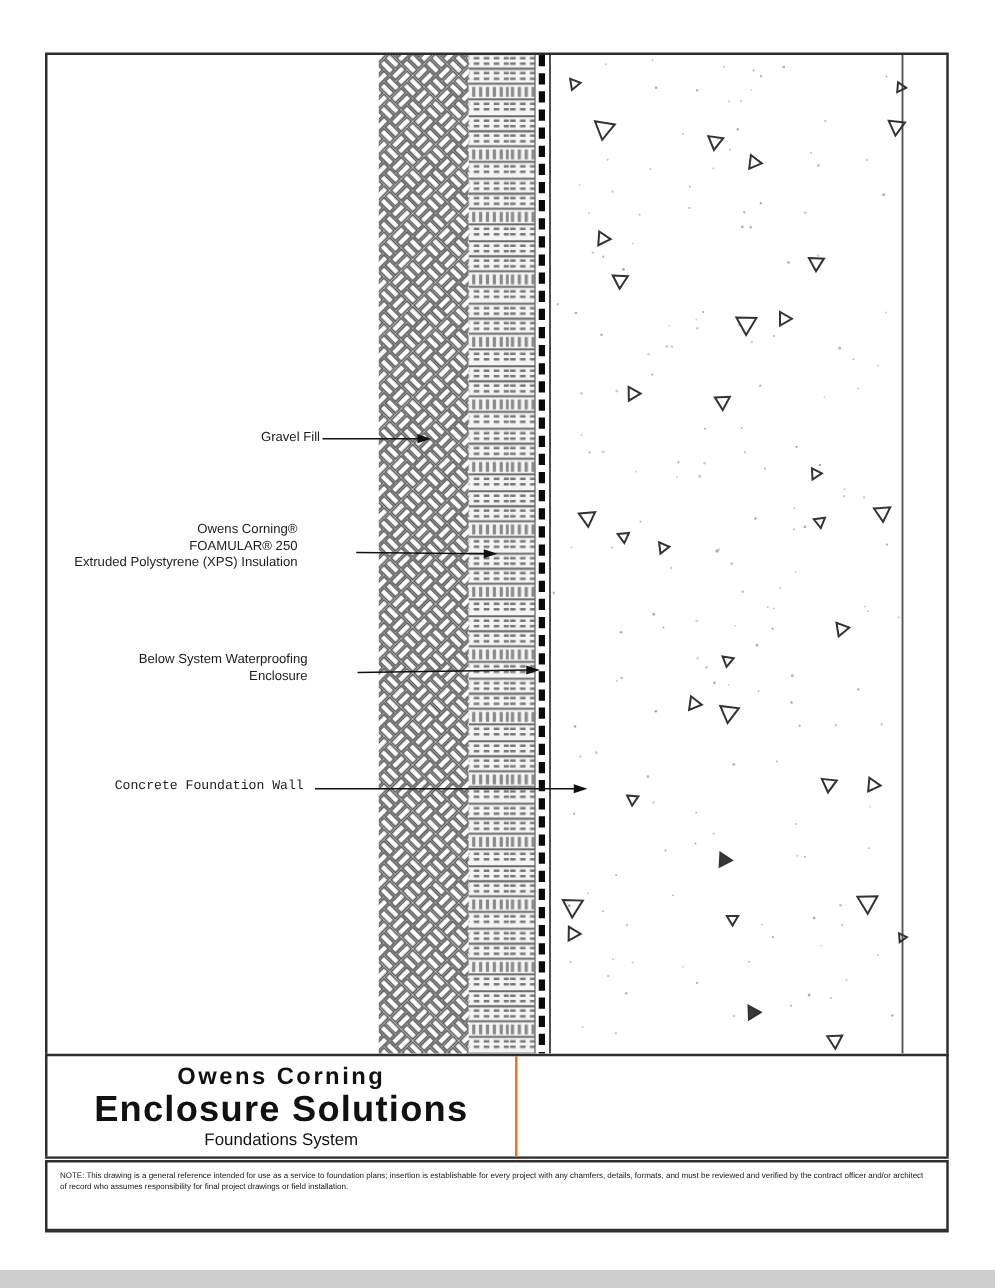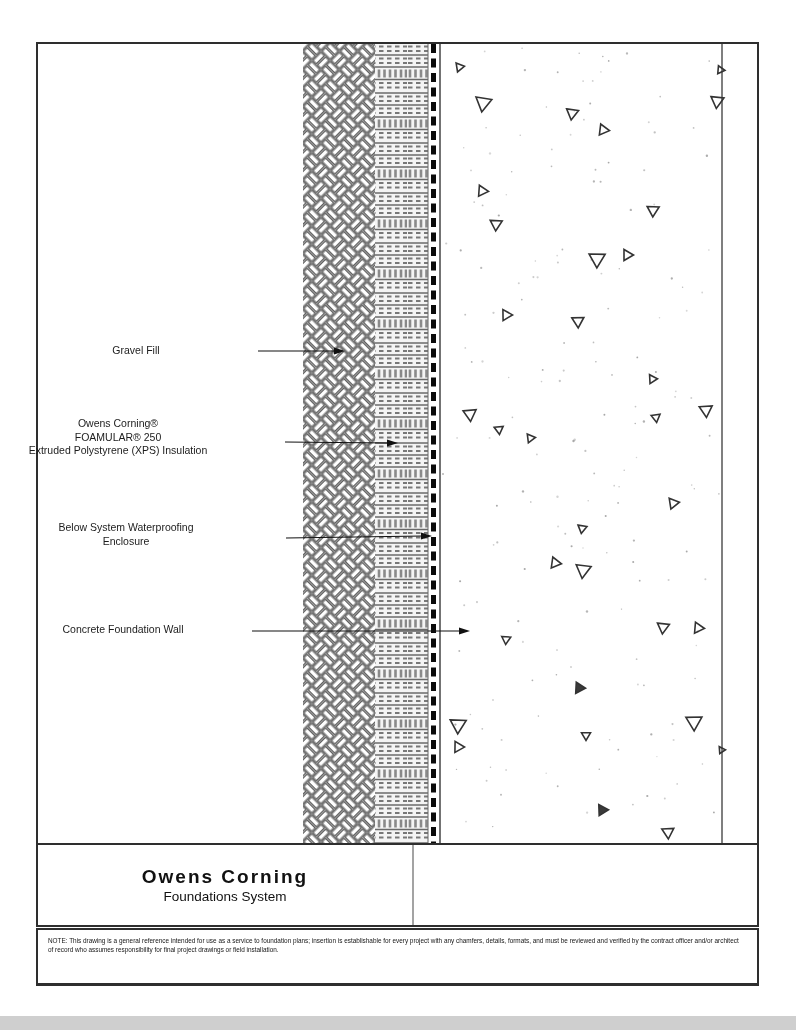--- a/index.html
+++ b/index.html
@@ -1,22 +1,22 @@
 <!DOCTYPE html>
 <html><head>
 <meta charset="utf-8">
 <style>
   html,body{margin:0;padding:0;background:#ffffff;}
   .sheet{position:relative;width:796px;height:1030px;background:#fff;overflow:hidden;
          font-family:"Liberation Sans", sans-serif;color:#111;}
   .frame{position:absolute;left:36px;top:42px;width:719px;height:881px;border:2px solid #2e2e2e;background:#fff;}
   .section-svg{position:absolute;left:38px;top:44px;}
-  .callout{position:absolute;text-align:center;width:240px;font-size:10.5px;line-height:13.5px;color:#1c1c1c;}
+  .callout{position:absolute;text-align:right;width:240px;font-size:10.5px;line-height:13.5px;color:#1c1c1c;}
   .titleblock{position:absolute;left:36px;top:843px;width:719px;height:80px;border-left:2px solid #2e2e2e;border-right:2px solid #2e2e2e;border-top:2px solid #2e2e2e;display:flex;background:#fff;}
-  .tb-left{width:374px;border-right:2px solid #a3a3a3;display:flex;flex-direction:column;align-items:center;justify-content:center;}
+  .tb-left{width:374px;border-right:2px solid #f97316;display:flex;flex-direction:column;align-items:center;justify-content:center;}
   .tb-brand{font-size:19px;font-weight:bold;letter-spacing:2px;}
   .tb-product{font-size:29px;font-weight:bold;letter-spacing:1px;line-height:30px;}
   .tb-system{font-size:13.5px;margin-top:1px;}
   .tb-right{flex:1;display:flex;flex-direction:column;}
   .tb-title{height:43px;border-bottom:2px solid #2e2e2e;display:flex;align-items:center;justify-content:center;font-size:13px;}
   .tb-fields{flex:1;display:flex;}
   .tb-cell{display:flex;align-items:center;justify-content:center;font-size:7px;color:#222;flex:1;}
   .tb-cell + .tb-cell{border-left:2px solid #2e2e2e;}
   .notebox{position:absolute;left:36px;top:928px;width:719px;height:53px;border:2px solid #2e2e2e;border-bottom-width:3px;background:#fff;}
   .notetext{position:absolute;left:10px;top:7px;right:14px;font-size:6.4px;line-height:8.5px;color:#151515;}
@@ -297,27 +297,28 @@
   </div>
   <div class="callout" style="top:417px;right:558px;">
     <span style="display:block">Owens Corning®</span>
     <span style="display:block">FOAMULAR® 250</span>
     <span style="display:block">Extruded Polystyrene (XPS) Insulation</span>
   </div>
   <div class="callout" style="top:521px;right:550px;">
     <span style="display:block">Below System Waterproofing</span>
     <span style="display:block">Enclosure</span>
   </div>
-  <div class="callout" style="top:623px;right:553px;">
+  <div class="callout" style="top:623px;right:553px;font-family:Liberation Mono, monospace;">
     <span>Concrete Foundation Wall</span>
   </div>
 
   <div class="titleblock">
     <div class="tb-left">
       <div class="tb-brand">Owens Corning</div>
+      <div class="tb-product">Enclosure Solutions</div>
       <div class="tb-system">Foundations System</div>
     </div>
   </div>
 
   <div class="notebox">
     <div class="notetext">NOTE: This drawing is a general reference intended for use as a service to foundation plans; insertion is establishable for every project with any chamfers, details, formats, and must be reviewed and verified by the contract officer and/or architect of record who assumes responsibility for final project drawings or field installation.</div>
   </div>
 
   <div class="gutter"></div>
 </div>

